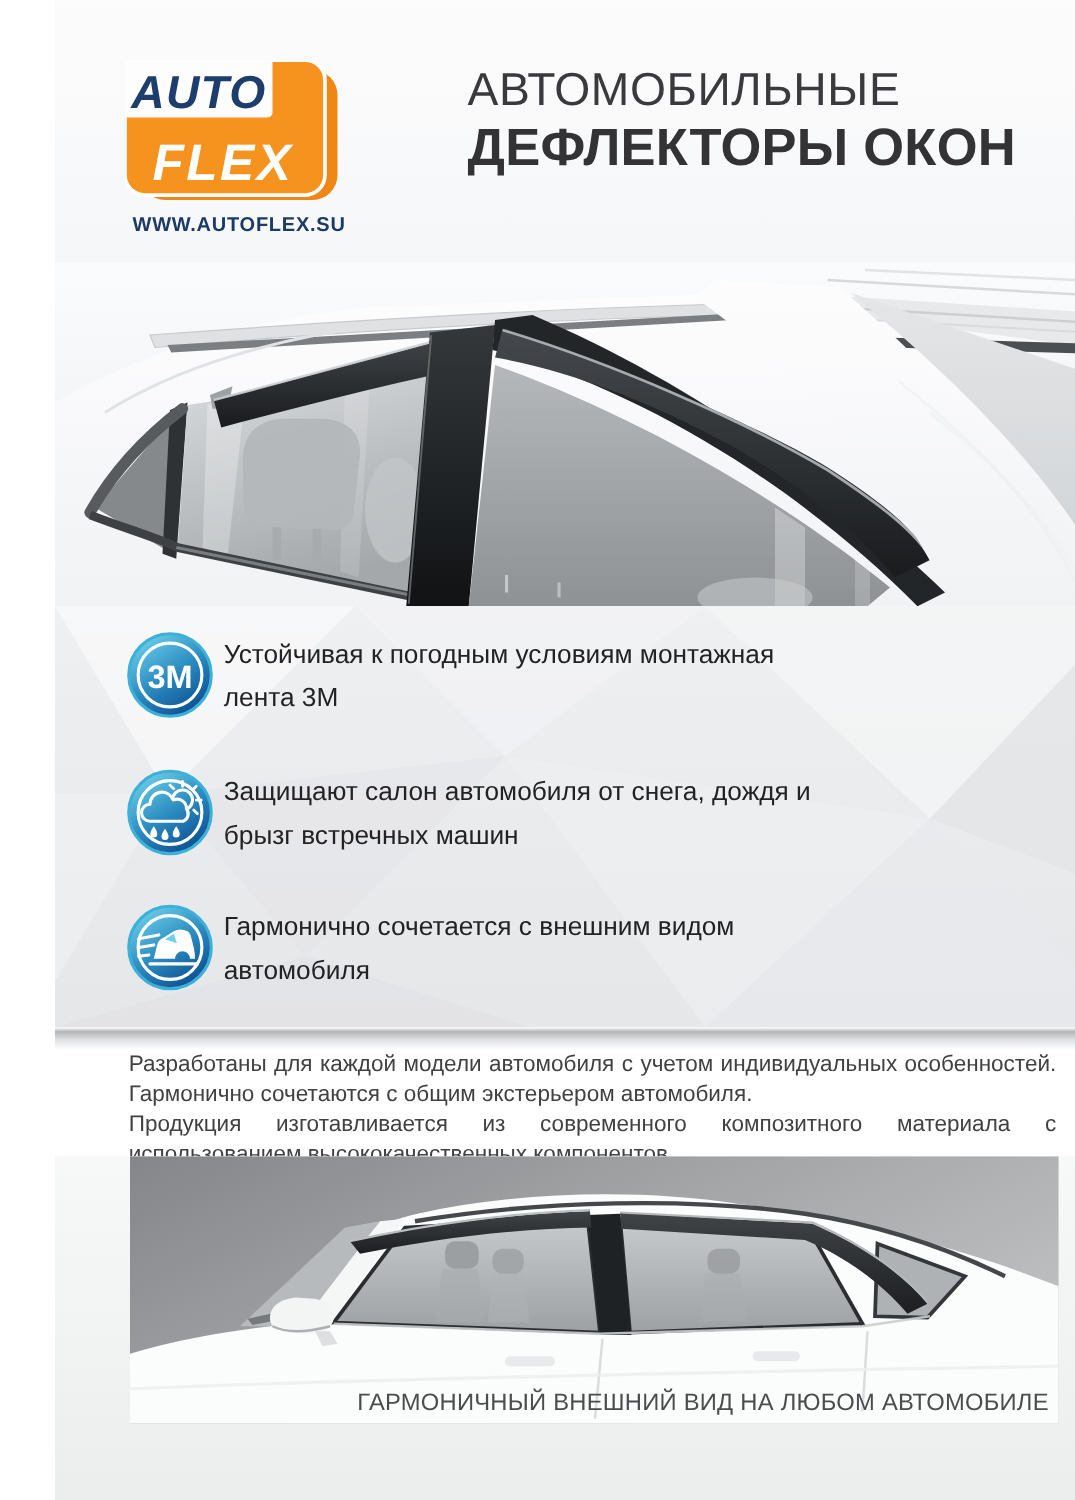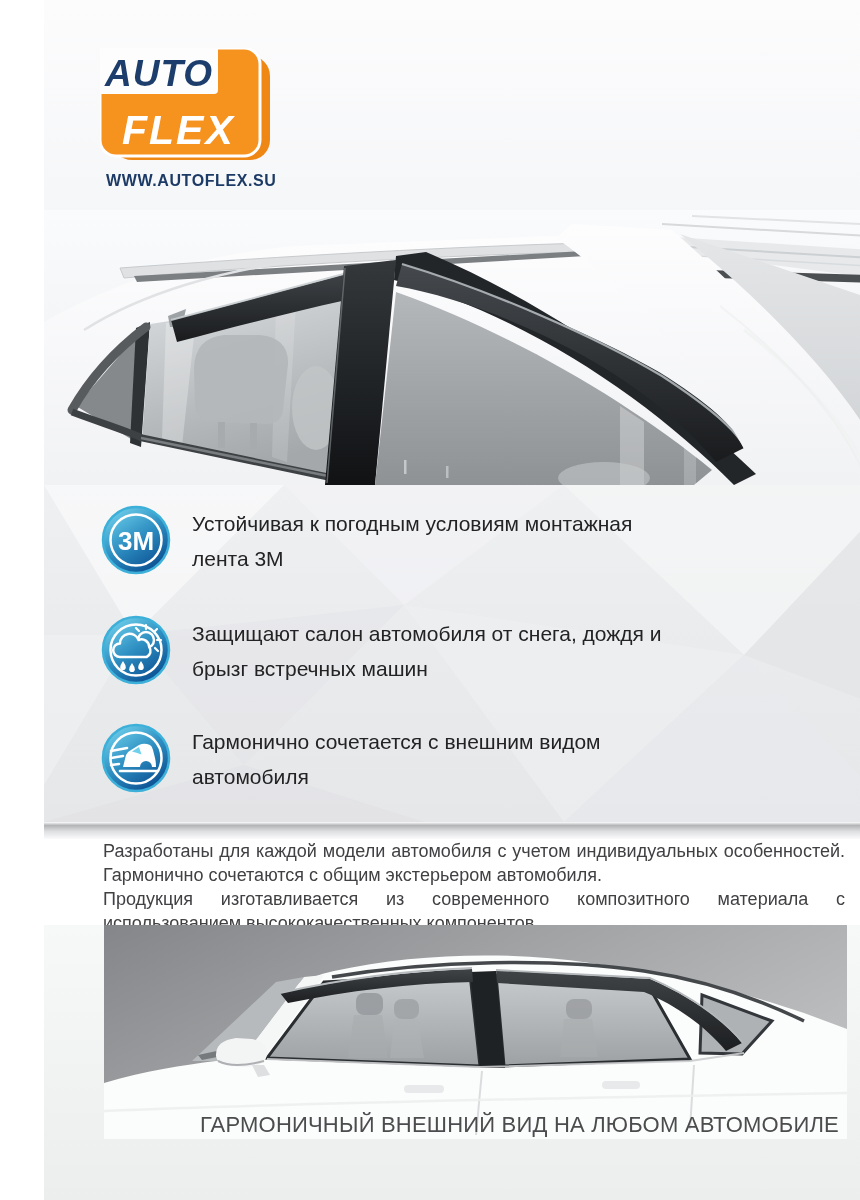--- a/index.html
+++ b/index.html
@@ -20,21 +20,21 @@
   .title { position:absolute; left:330px; top:50px; width:480px; color:#3a3a3c; }
   .title .t1 { font-size:37px; font-weight:400; letter-spacing:0.5px; line-height:44px; }
   .title .t2 { font-size:42px; font-weight:700; letter-spacing:0.2px; line-height:48px; color:#333335; }
   .hero-photo { position:absolute; left:0; top:210px; width:860px; height:275px; }
   
   .features {
     position:absolute; left:0; top:485px; width:860px; height:337px;
     background:linear-gradient(180deg,#eff0f2 0%,#e9eaec 60%,#e6e7e9 100%);
   }
   .features .facets { position:absolute; left:0; top:0; }
-  .feature-row { position:absolute; left:57px; display:flex; gap:21px; align-items:flex-start; }
+  .feature-row { position:absolute; left:57px; display:flex; gap:8px; align-items:flex-start; }
   .feature-row.r1 { top:20px; }
   .feature-row.r2 { top:130px; }
   .feature-row.r3 { top:238px; }
   .feature-icon { width:70px; height:70px; flex:0 0 70px; }
   .feature-text {
     width:650px; font-size:21px; line-height:35px; color:#232325;
     white-space:pre-line; padding-top:1px;
   }
   .features-bevel {
     position:absolute; left:0; top:822px; width:860px; height:17px;
@@ -50,40 +50,44 @@
   }
   .copy p { margin:0; }
   
   .gallery {
     position:absolute; left:0; top:925px; width:860px; height:275px;
     background:linear-gradient(180deg,#f7f8f8 0%,#eceeee 100%);
   }
   .gallery-photo { position:absolute; left:60px; top:0; width:743px; height:214px; }
   .gallery-caption {
     position:absolute; right:65px; top:187px; width:700px;
-    font-size:22px; letter-spacing:0.2px; color:#4c4c4e; text-align:right;
+    font-size:19px; letter-spacing:0.2px; color:#4c4c4e; text-align:right;
   }
 </style>
 </head>
 <body>
 
 <div class="page">
 
   <div class="hero">
 
     <svg class="logo" viewBox="0 0 172 114">
       <rect x="12" y="8" width="158" height="104" rx="20" fill="#ef8714"></rect>
       <rect x="0" y="0" width="160" height="108" rx="16" fill="#f6921e" stroke="#ffffff" stroke-width="3"></rect>
       <rect x="-2" y="-2" width="120" height="48" rx="4" fill="#fdfdfd"></rect>
       <text x="5" y="38" font-size="37" font-weight="bold" font-style="italic" letter-spacing="1" fill="#1d3e6d">AUTO</text>
       <text x="22" y="96" font-size="41" font-weight="bold" font-style="italic" letter-spacing="2" fill="#ffffff">FLEX</text>
     </svg>
 
     <div class="website">WWW.AUTOFLEX.SU</div>
 
+    <div class="title">
+      <div class="t1">АВТОМОБИЛЬНЫЕ</div>
+      <div class="t2">ДЕФЛЕКТОРЫ ОКОН</div>
+    </div>
 
     <svg class="hero-photo" viewBox="0 0 860 275" preserveAspectRatio="none">
       <defs>
         <linearGradient id="p1bg" x1="0" y1="0" x2="0" y2="1">
           <stop offset="0" stop-color="#fafbfc"></stop>
             <stop offset="1" stop-color="#eceef0"></stop>
         </linearGradient>
         <linearGradient id="body1" x1="0" y1="0" x2="0" y2="1">
           <stop offset="0" stop-color="#fdfdfe"></stop>
             <stop offset="1" stop-color="#f1f2f4"></stop>

